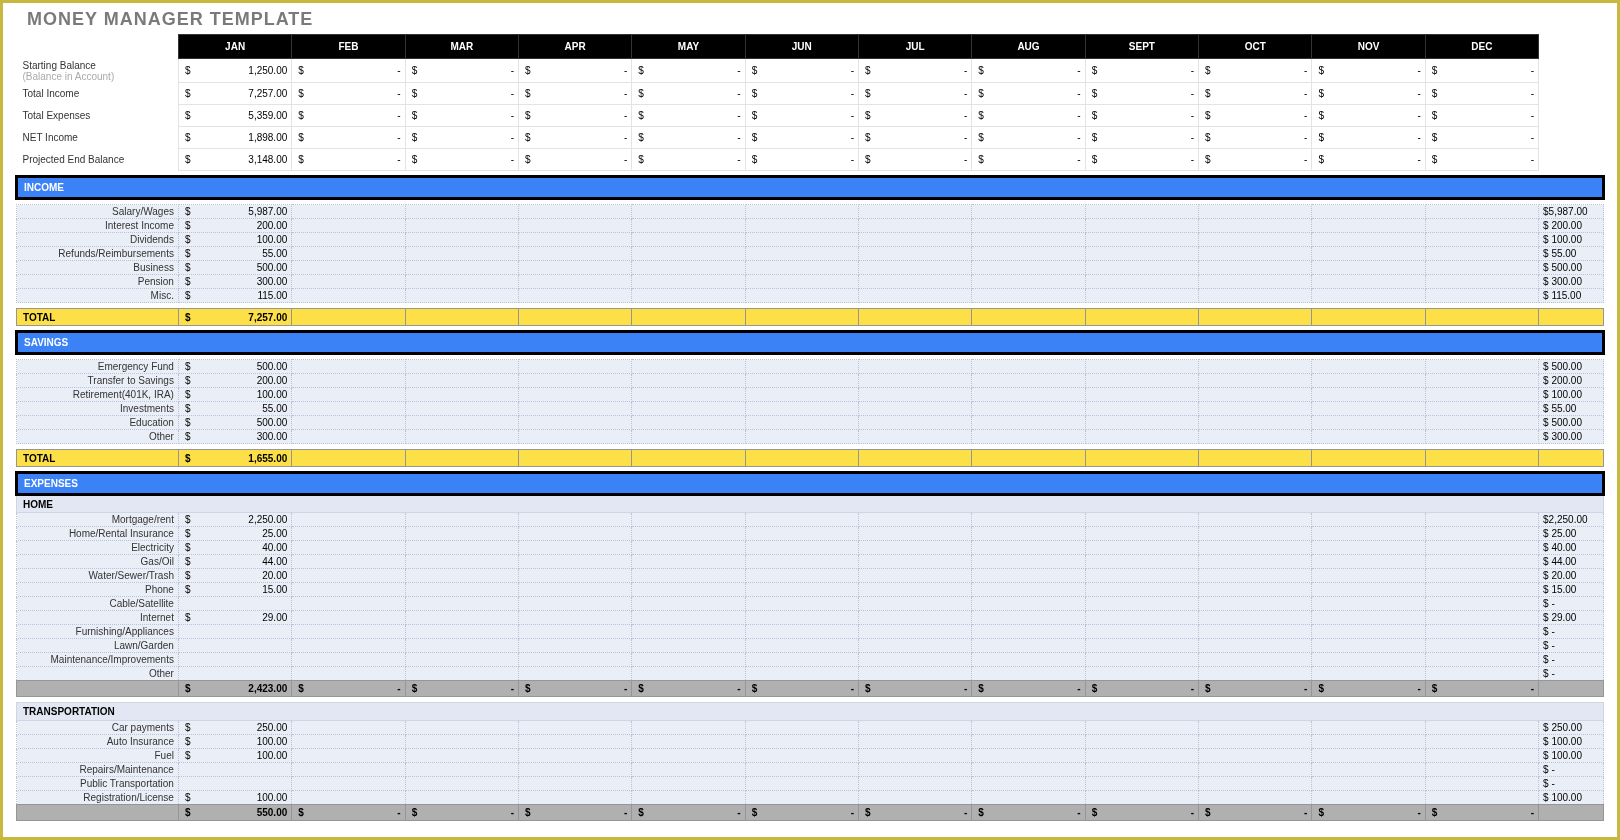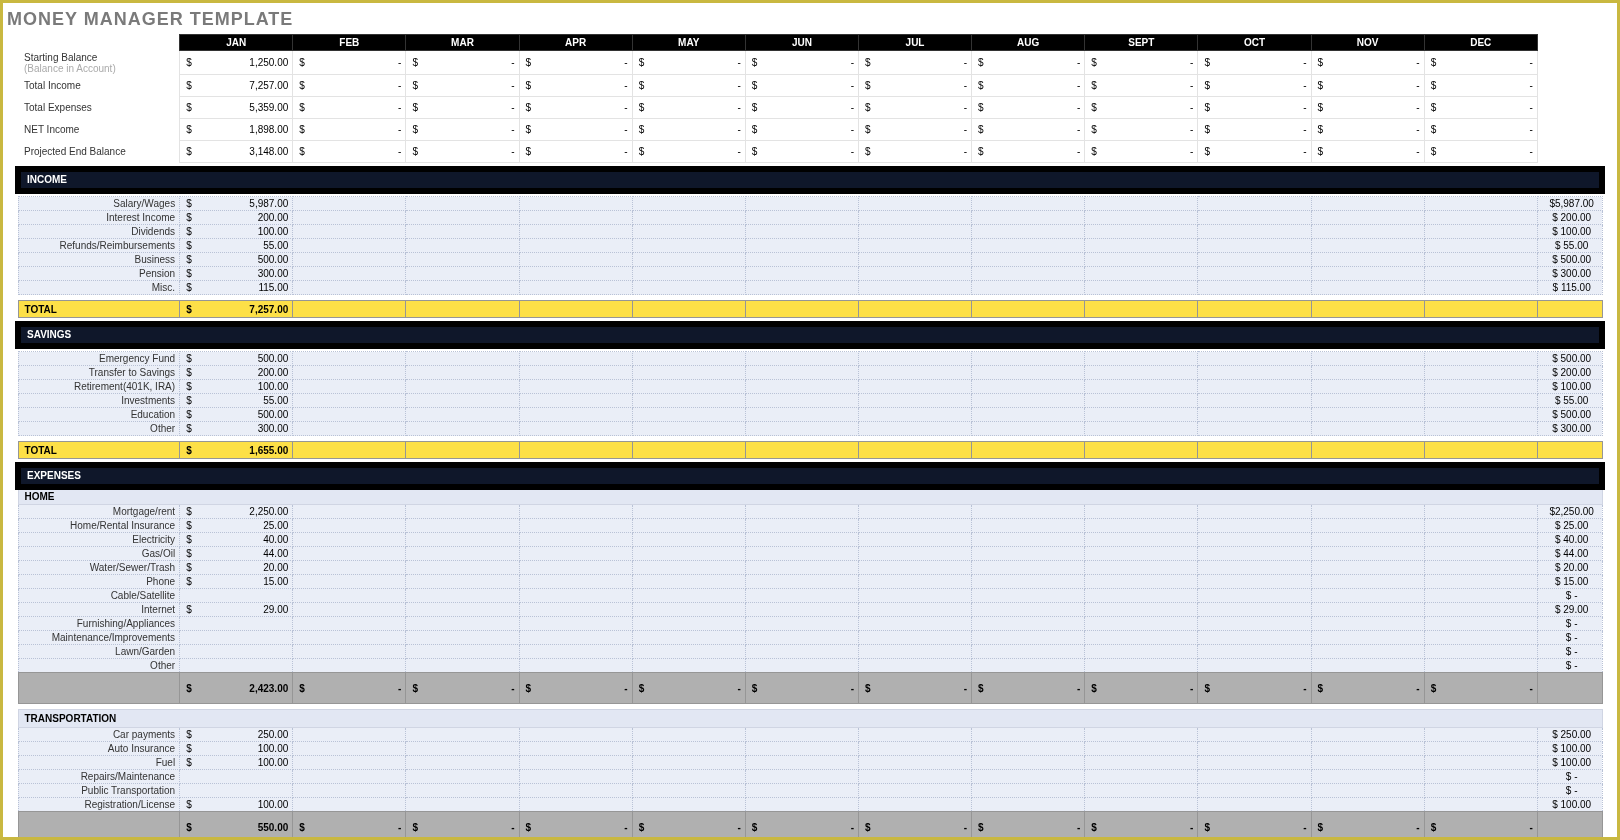--- a/index.html
+++ b/index.html
@@ -1,39 +1,39 @@
 <!DOCTYPE html>
 <html><head>
 <meta charset="utf-8">
 <style>
 * { margin:0; padding:0; box-sizing:border-box; }
 body { font-family: Arial, sans-serif; font-size:10px; background:#fff; border:3px solid #c9b840; width:1620px; height:840px; overflow:hidden; }
-.title { font-size:18px; font-weight:bold; color:#7a7a7a; letter-spacing:1px; padding:6px 4px 4px; }
+.title { font-size:18px; font-weight:bold; color:#7a7a7a; letter-spacing:1px; padding:6px 24px 4px; }
 .sheet { padding:0 12px 12px; }
 table { border-collapse:collapse; width:100%; table-layout:fixed; }
 td, th { border:1px solid #e3e3e3; height:14px; font-size:10px; padding:1px 4px; vertical-align:middle; }
 .labelcol { width:150px; }
 .moncol { width:105px; }
 .totcol { width:60px; }
-.hdr td, .hdr th { background:#000; color:#fff; font-weight:bold; text-align:center; border:1px solid #333; height:16px; }
+.hdr td, .hdr th { background:#000; color:#fff; font-weight:bold; text-align:center; border:1px solid #333; height:24px; }
 .summary td { background:#fff; height:22px; }
 .summary .label { border:none; text-align:left; color:#333; padding-left:6px; }
 .graylabel { color:#aaa; font-style:normal; }
-.sectionbar td { background:#0f172a; color:#fff; font-weight:bold; border:6px solid #000000; height:22px; }
+.sectionbar td { background:#3b82f6; color:#fff; font-weight:bold; border:3px solid #000000; height:22px; }
 .subhead td { background:#e2e7f3; font-weight:bold; border:1px solid #d0d5e3; height:18px; padding-left:6px; }
 .datarow td { background:#eaeef7; border:1px dotted #b9c2d6; height:14px; }
 .datarow .label { text-align:right; padding-left:6px; color:#333; }
 .totalrow td { background:#fde047; font-weight:bold; border:1px solid #969696; height:17px; }
-.subtotal td { background:#b0b0b0; font-weight:bold; border:1px solid #969696; height:31px; }
+.subtotal td { background:#b0b0b0; font-weight:bold; border:1px solid #969696; height:16px; }
 .spacer td { border:none; height:6px; background:transparent; }
 .dollar { display:inline-block; width:10px; text-align:left; }
 .amt { display:inline-block; width:calc(100% - 12px); text-align:right; }
 .money { text-align:right; white-space:nowrap; }
 .noborder { border:none !important; }
-.rtot { text-align:center; padding-right:0; }
+.rtot { text-align:left; padding-right:0; }
 </style>
 </head>
 <body>
 
 <div class="title">MONEY MANAGER TEMPLATE</div>
 <div class="sheet">
 <table>
 <colgroup>
   <col class="labelcol">
   <col class="moncol">
@@ -558,37 +558,37 @@
           <td></td>
           <td></td>
           <td></td>
           <td></td>
           <td></td>
           <td></td>
           <td></td>
           <td class="rtot">$        -</td>
         </tr>
         <tr class="datarow">
+          <td class="label">Lawn/Garden</td>
+          <td></td>
+          <td></td>
+          <td></td>
+          <td></td>
+          <td></td>
+          <td></td>
+          <td></td>
+          <td></td>
+          <td></td>
+          <td></td>
+          <td></td>
+          <td></td>
+          <td class="rtot">$        -</td>
+        </tr>
+        <tr class="datarow">
           <td class="label">Maintenance/Improvements</td>
-          <td></td>
-          <td></td>
-          <td></td>
-          <td></td>
-          <td></td>
-          <td></td>
-          <td></td>
-          <td></td>
-          <td></td>
-          <td></td>
-          <td></td>
-          <td></td>
-          <td class="rtot">$        -</td>
-        </tr>
-        <tr class="datarow">
-          <td class="label">Lawn/Garden</td>
           <td></td>
           <td></td>
           <td></td>
           <td></td>
           <td></td>
           <td></td>
           <td></td>
           <td></td>
           <td></td>
           <td></td>

